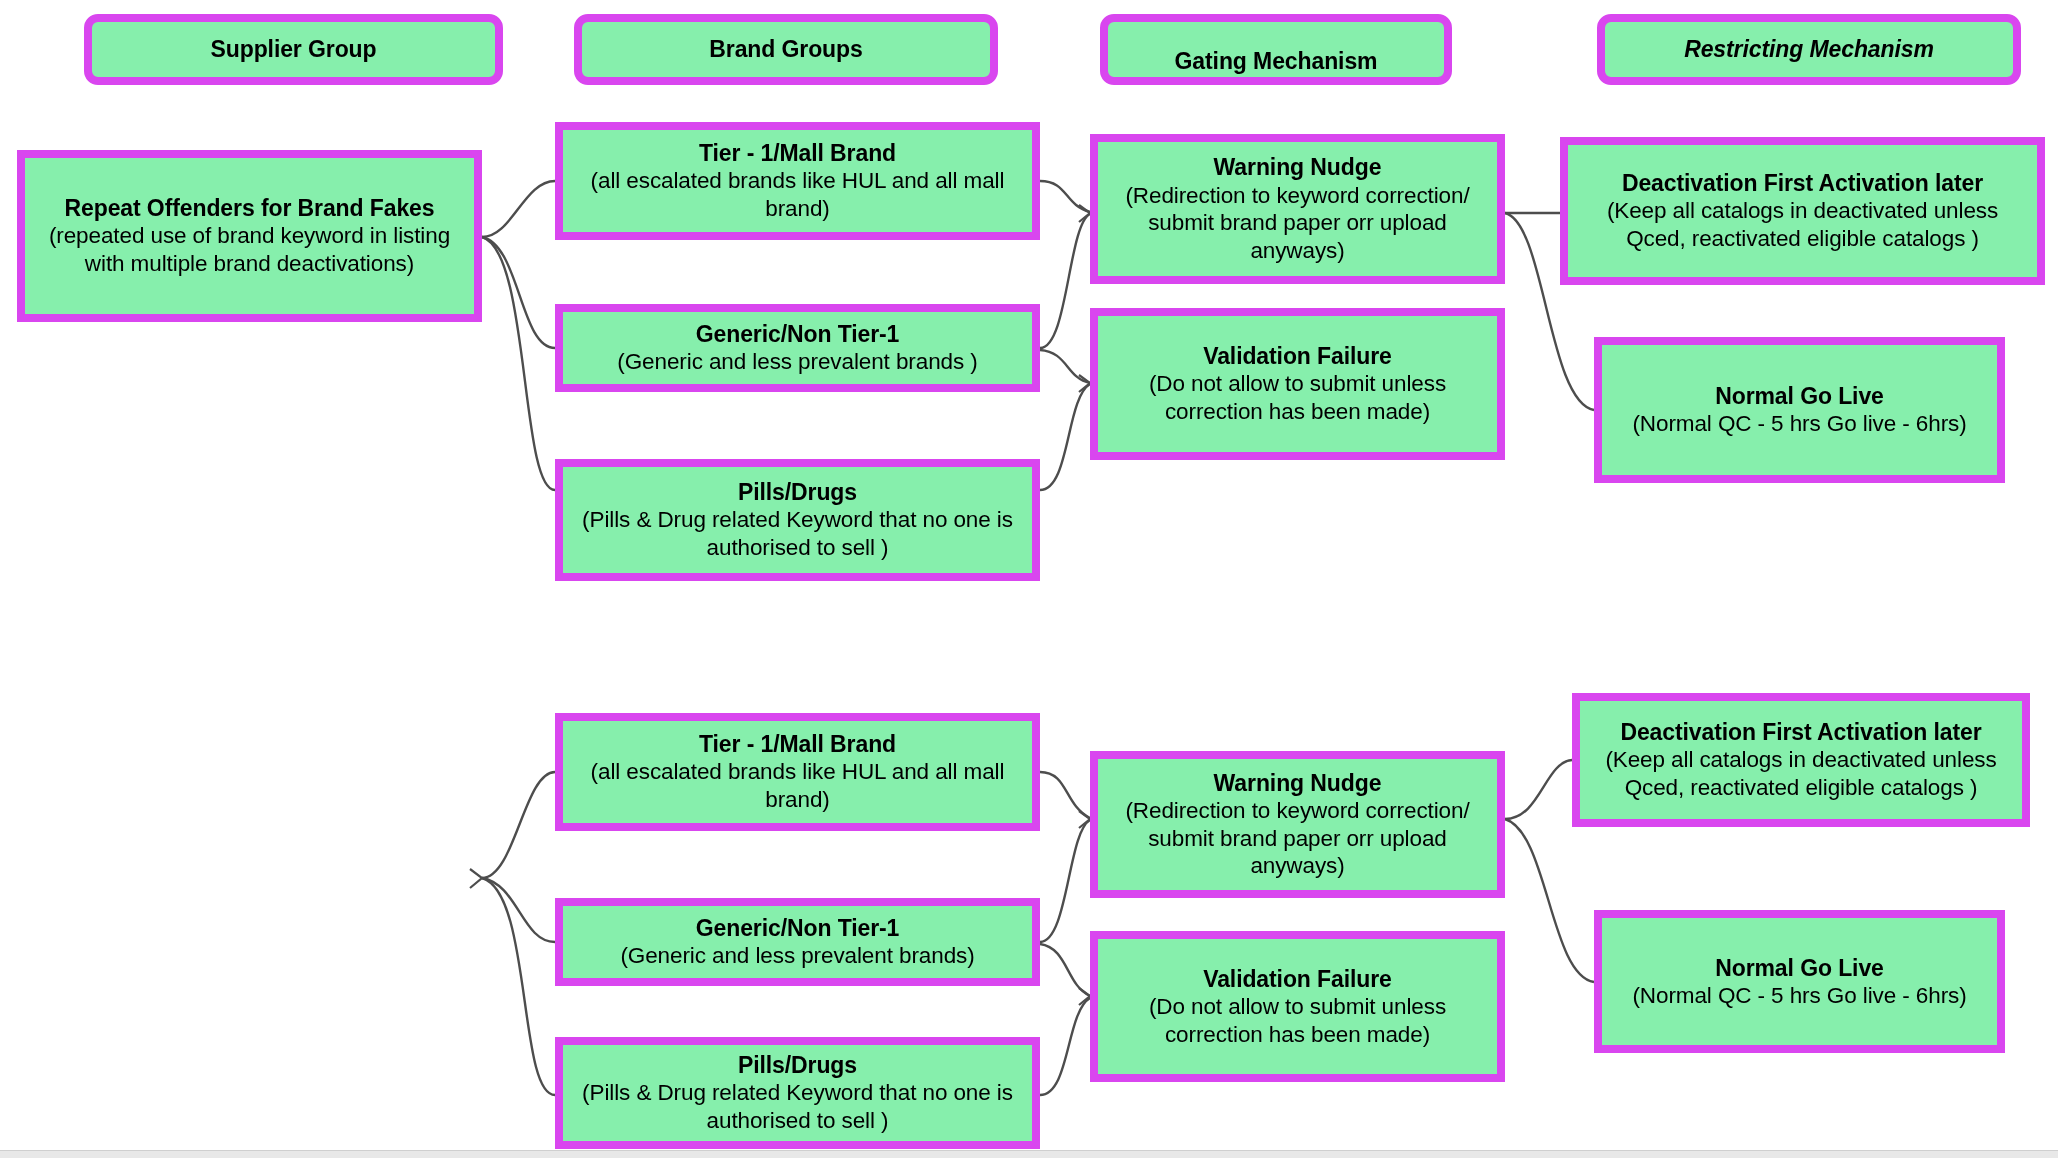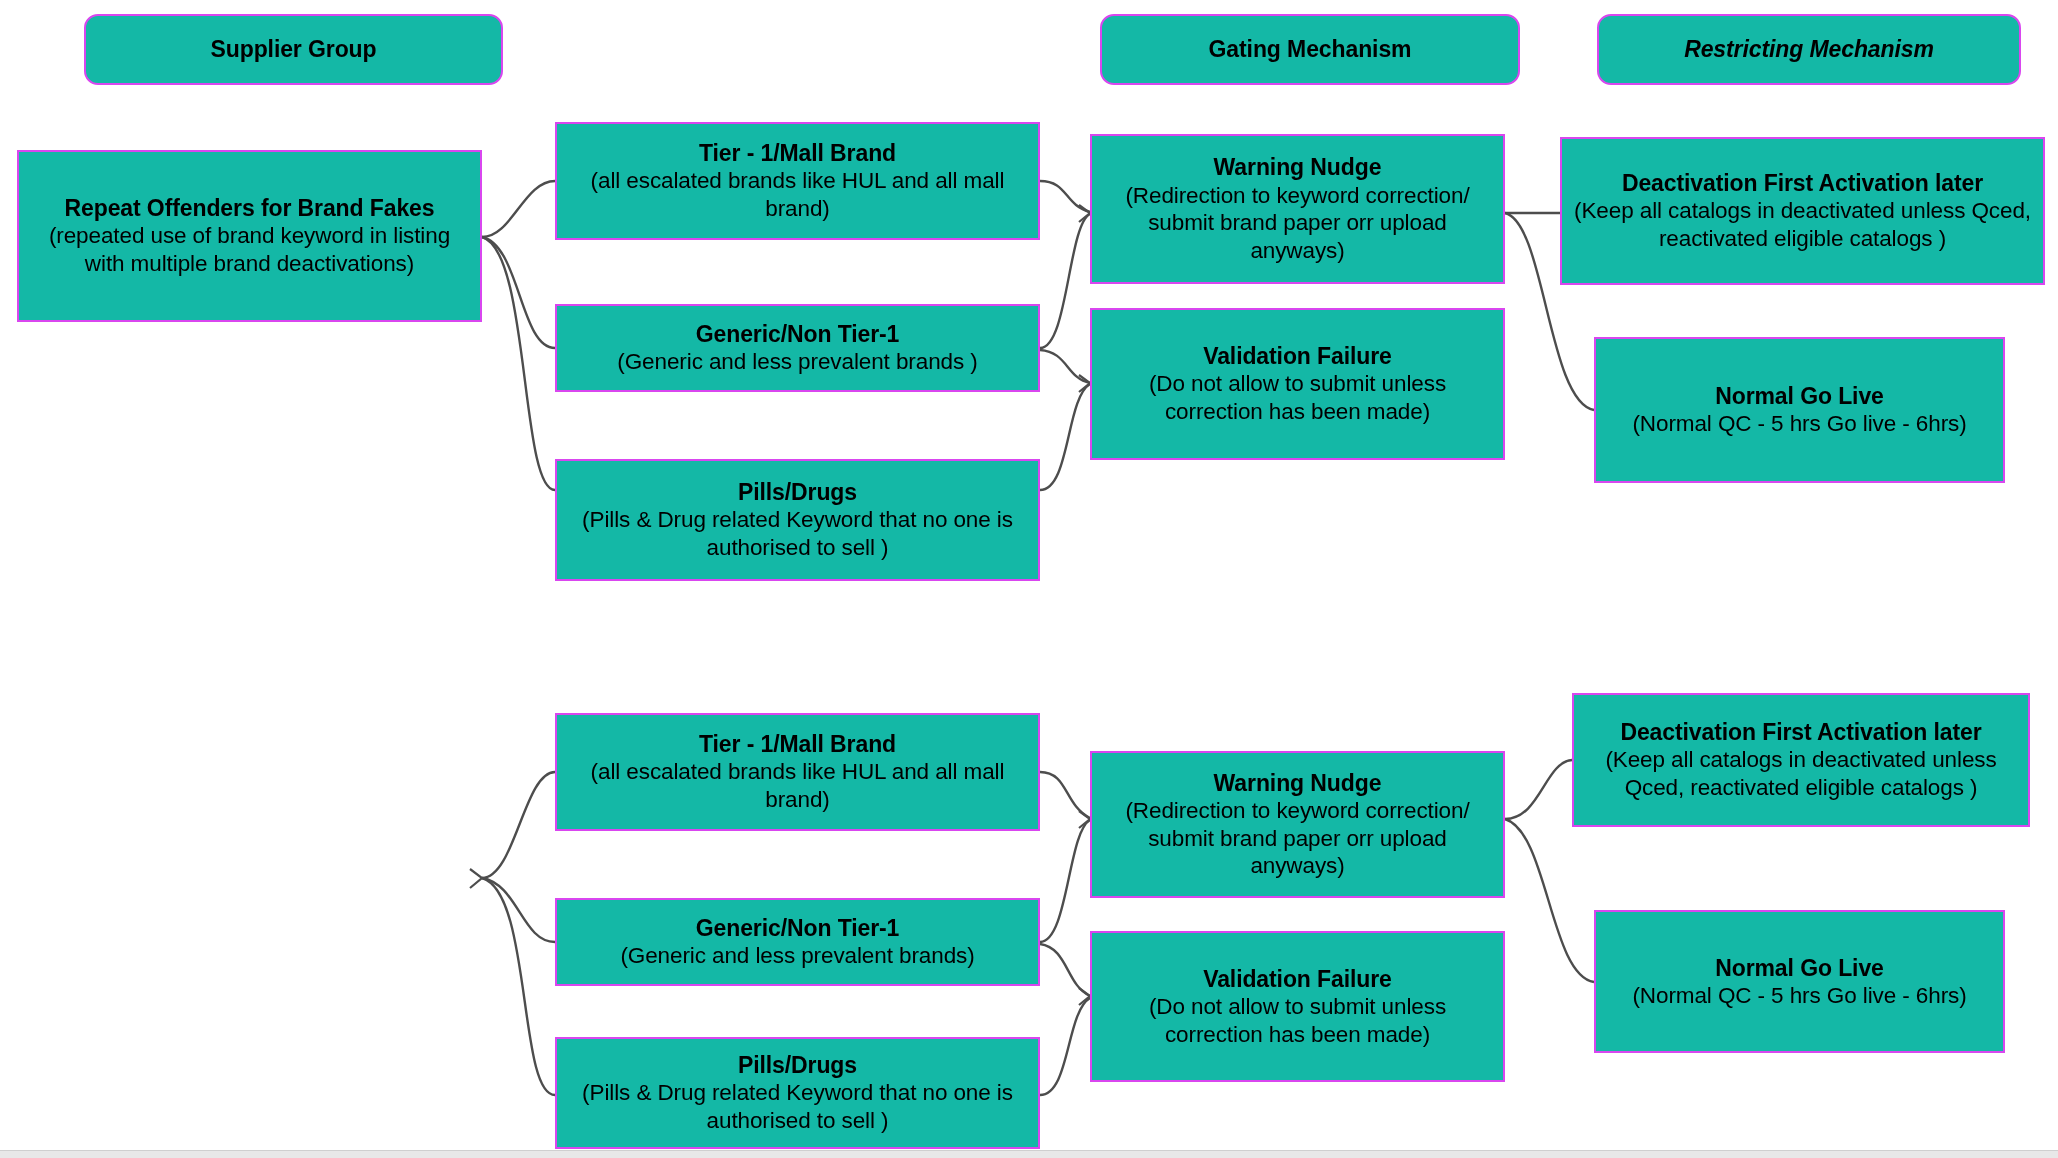--- a/index.html
+++ b/index.html
@@ -21,22 +21,22 @@
     position: absolute;
     left: 0; top: 0;
     width: 2058px;
     height: 1158px;
     pointer-events: none;
     z-index: 1;
   }
   .node {
     position: absolute;
     box-sizing: border-box;
-    background: #14b8a6;
-    border: 2px solid #d946ef;
+    background: #86efac;
+    border: 8px solid #d946ef;
     display: flex;
     flex-direction: column;
     align-items: center;
     justify-content: center;
     text-align: center;
     z-index: 2;
     padding: 2px 8px;
   }
   .header-node {
     border-radius: 14px;
@@ -108,22 +108,25 @@
 
       <path d="M1505,819 C1540,819 1545,762 1572,760"></path>
       <path d="M1505,819 C1548,832 1550,975 1594,982"></path>
     </g>
   </svg>
 
   <div class="node header-node" style="left:84px; top:14px; width:419px; height:71px;">
     <div class="title">Supplier Group</div>
   </div>
 
-
-  <div class="node header-node" style="left:1100px; top:14px; width:420px; height:71px;">
+  <div class="node header-node" style="left:574px; top:14px; width:424px; height:71px;">
+    <div class="title">Brand Groups</div>
+  </div>
+
+  <div class="node header-node" style="left:1100px; top:14px; width:352px; height:71px;justify-content:flex-end;">
     <div class="title">Gating Mechanism</div>
   </div>
 
   <div class="node header-node" style="left:1597px; top:14px; width:424px; height:71px;font-style:italic;">
     <div class="title">Restricting Mechanism</div>
   </div>
 
   <div class="node" style="left:17px; top:150px; width:465px; height:172px;">
     <div class="title">Repeat Offenders for Brand Fakes</div>
     <div class="desc">(repeated use of brand keyword in listing with multiple brand deactivations)</div>

